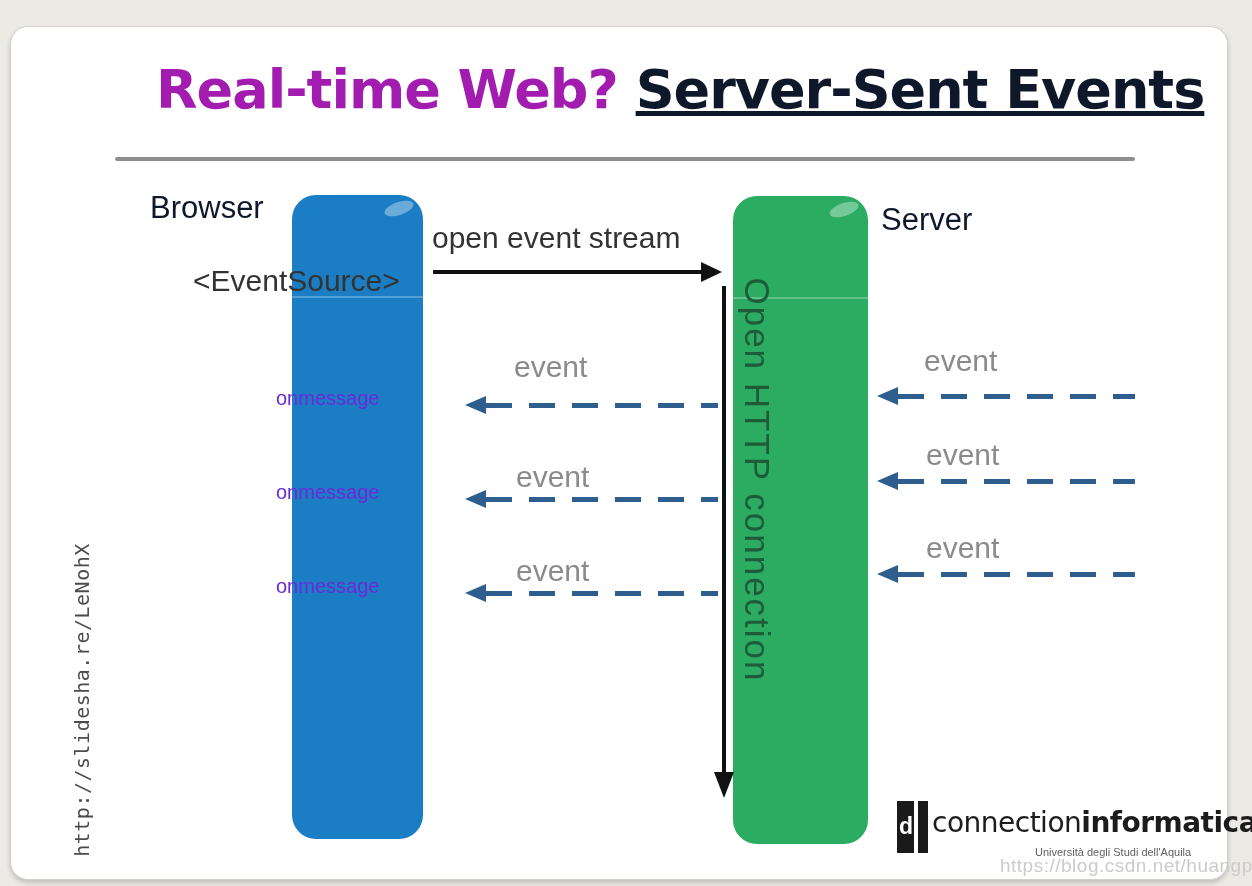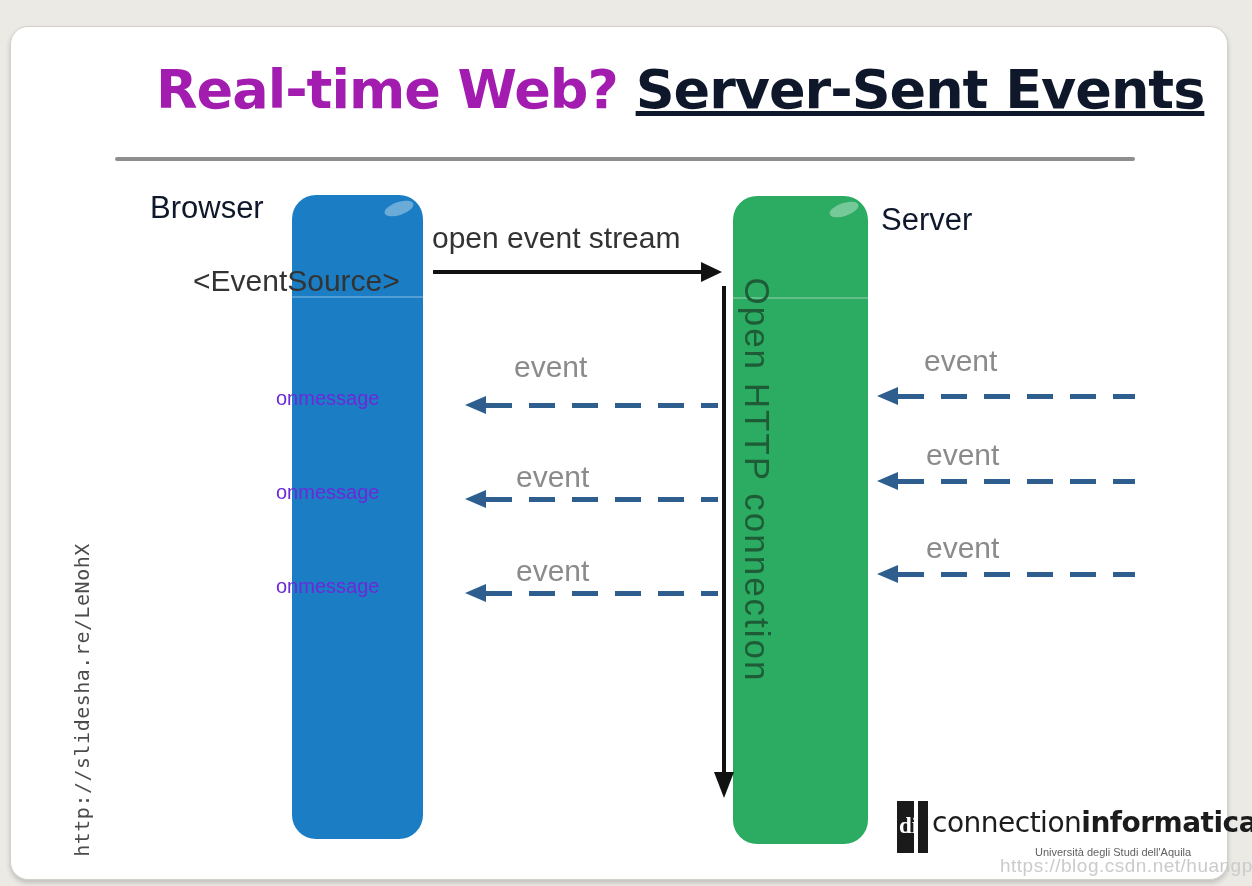--- a/index.html
+++ b/index.html
@@ -99,21 +99,21 @@
     white-space:nowrap;color:#4c4c4c;font-size:20px;letter-spacing:.5px;
     font-family:"DejaVu Sans Mono", monospace;
   }
 
   
   .di-icon{position:absolute;left:897px;top:801px;width:32px;height:52px;z-index:6;}
   .di-icon .b1{position:absolute;left:0;top:0;width:17px;height:52px;background:#1a1a1a;}
   .di-icon .b2{position:absolute;left:21px;top:0;width:10px;height:52px;background:#1a1a1a;}
   .di-icon .di-txt{
     position:absolute;left:2px;top:12px;color:#fff;font-size:23px;font-weight:700;
-    font-family:Liberation Serif, serif;letter-spacing:0;z-index:2;
+    font-family:Liberation Sans, sans-serif;letter-spacing:0;z-index:2;
   }
   .logo-text{
     position:absolute;left:932px;top:806px;font-size:28px;color:#1c1c1c;
     font-family:"DejaVu Sans", sans-serif;letter-spacing:-.5px;white-space:nowrap;z-index:6;
   }
   .logo-text .bold{font-weight:700;}
   .logo-sub{
     position:absolute;left:1035px;top:846px;font-size:11px;color:#5f5f5f;
     white-space:nowrap;z-index:6;
   }

